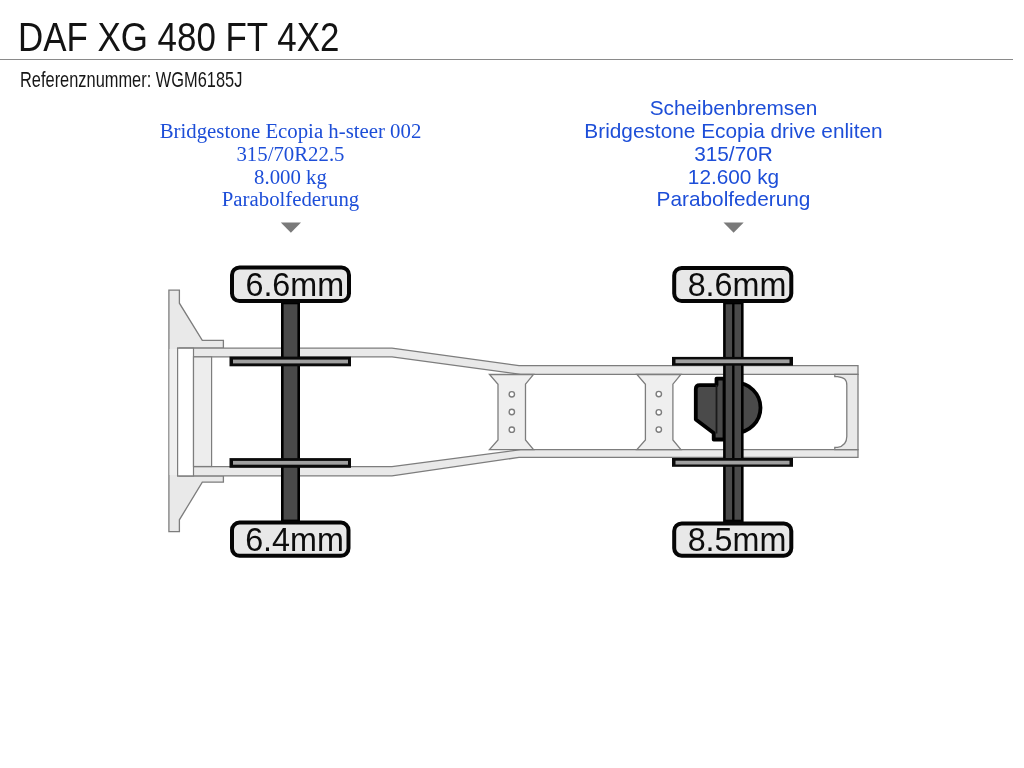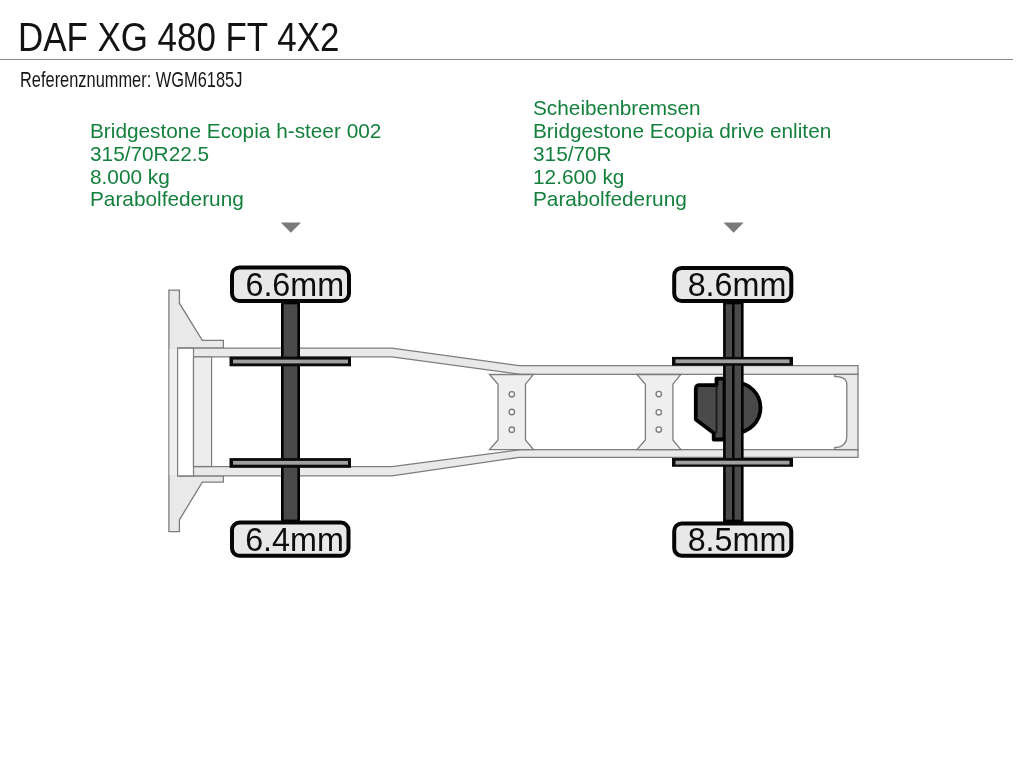--- a/index.html
+++ b/index.html
@@ -1,29 +1,29 @@
 <!DOCTYPE html>
 <html><head>
 <meta charset="utf-8">
 <style>
   html,body{margin:0;padding:0;background:#ffffff;width:1024px;height:768px;overflow:hidden;}
   body{font-family:"Liberation Sans", sans-serif;color:#111;}
   .abs{position:absolute;}
-  .lbl{font-size:20.8px;line-height:22.7px;color:#15803d;}
+  .lbl{font-size:20.8px;line-height:22.7px;text-align:center;color:#1d4ed8;}
 </style>
 </head>
 <body>
 
 <div class="abs" style="left:18.4px;top:15.1px;font-size:40.4px;line-height:44px;color:#131313;transform:scaleX(0.864);transform-origin:0 0;white-space:nowrap;">DAF XG 480 FT 4X2</div>
 
 <div class="abs" style="left:0;top:58.8px;width:1013px;height:1.6px;background:#8a8a8a;"></div>
 
 <div class="abs" style="left:20px;top:68.5px;font-size:21.3px;line-height:23px;color:#161616;transform:scaleX(0.77);transform-origin:0 0;white-space:nowrap;">Referenznummer: WGM6185J</div>
 
-<div class="abs lbl" style="left:90px;top:120.2px;width:401px;">Bridgestone Ecopia h-steer 002<br>315/70R22.5<br>8.000 kg<br>Parabolfederung</div>
+<div class="abs lbl" style="left:90px;top:120.2px;width:401px;font-family:Liberation Serif, serif;">Bridgestone Ecopia h-steer 002<br>315/70R22.5<br>8.000 kg<br>Parabolfederung</div>
 
 <div class="abs lbl" style="left:533px;top:97.4px;width:401px;">Scheibenbremsen<br>Bridgestone Ecopia drive enliten<br>315/70R<br>12.600 kg<br>Parabolfederung</div>
 
 <svg class="abs" style="left:0;top:0;" width="1024" height="768" viewBox="0 0 1024 768">
 
   <path d="M 280.8,222.6 L 301,222.6 L 290.9,232.8 Z" fill="#7a7a7a"></path>
 
   <path d="M 723.5,222.6 L 743.7,222.6 L 733.6,232.8 Z" fill="#7a7a7a"></path>
 
   <path d="M 168.9,290.2 L 179.4,290.2 L 179.4,303.2 L 202.3,340.3 L 223.4,340.3 L 223.4,348.1 L 179.4,348.1 L 179.4,475.9 L 223.4,475.9 L 223.4,482.2 L 202.3,482.2 L 179.4,519.8 L 179.4,531.6 L 168.9,531.6 Z" fill="#e9e9e9" stroke="#7d7d7d" stroke-width="1.3" stroke-linejoin="miter"></path>

